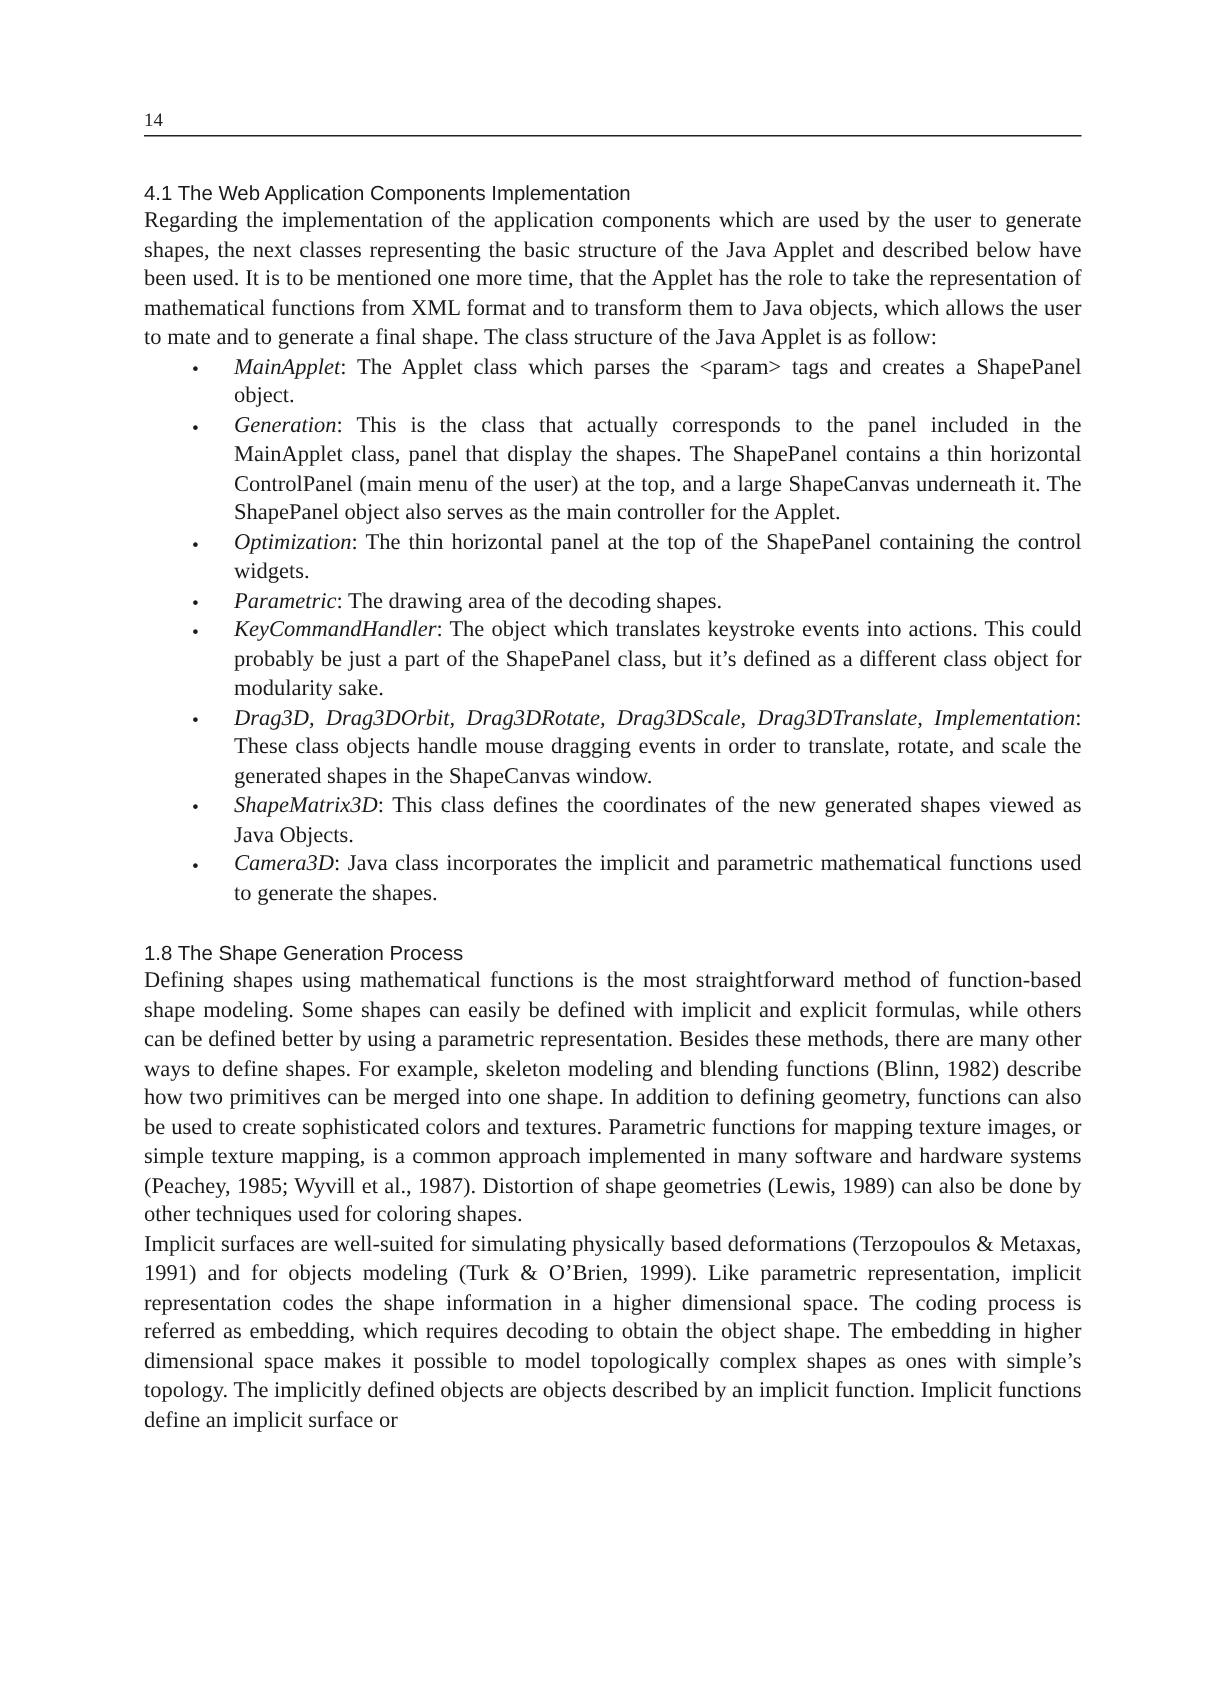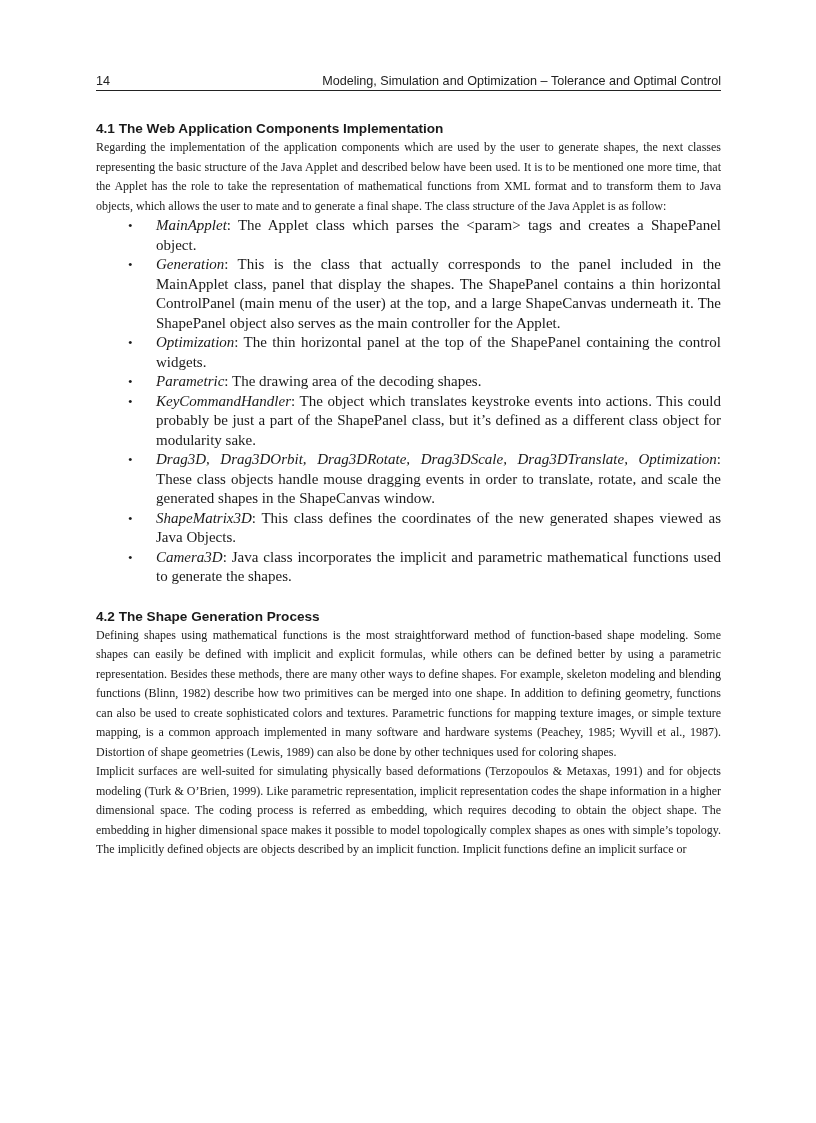--- a/index.html
+++ b/index.html
@@ -1,64 +1,63 @@
 <!DOCTYPE html>
 <html><head>
 <meta charset="utf-8">
 <style>
   html, body { margin: 0; padding: 0; background: #ffffff; }
   body { width: 816px; height: 1123px; position: relative; overflow: hidden; color: #1a1a1a; }
   .page { position: absolute; left: 96px; top: 70px; width: 625px; }
   .running-head {
     display: flex; justify-content: space-between; align-items: flex-end;
-    font-family: Liberation Sans, sans-serif; font-size: 12.6px; color: #222;
+    font-family: Liberation Serif, serif; font-size: 12.6px; color: #222;
     border-bottom: 1.2px solid #222; padding-bottom: 2px; height: 18px;
   }
   .section-title {
-    font-family: "Liberation Sans", sans-serif; font-weight: bold; font-size: 13.6px;
+    font-family: "Liberation Sans", sans-serif; font-weight: normal; font-size: 13.6px;
     margin: 0; line-height: 19px;
   }
   .sec1-title { margin-top: 28px; }
   .sec2-title { margin-top: 20px; }
   p.body {
-    font-family: "Liberation Serif", serif; font-size: 12px; line-height: 19.5px;
+    font-family: "Liberation Serif", serif; font-size: 15px; line-height: 19.5px;
     margin: 0; text-align: justify;
   }
   ul.bullets { list-style: none; margin: 0; padding: 0; }
   ul.bullets li {
     position: relative; padding-left: 60px;
     font-family: "Liberation Serif", serif; font-size: 15px; line-height: 19.5px;
     text-align: justify;
   }
   ul.bullets li .dot {
     position: absolute; left: 32px; top: 0; font-size: 13px;
   }
   ul.bullets li em { }
 </style>
 </head>
 <body>
 
 <div class="page">
 
   <div class="running-head">
     <span>14</span>
-    <span>Modeling, Simulation and Optimization – Tolerance and Optimal Control</span>
   </div>
 
   <h2 class="section-title sec1-title">4.1 The Web Application Components Implementation</h2>
   <p class="body">Regarding the implementation of the application components which are used by the user to generate shapes, the next classes representing the basic structure of the Java Applet and described below have been used. It is to be mentioned one more time, that the Applet has the role to take the representation of mathematical functions from XML format and to transform them to Java objects, which allows the user to mate and to generate a final shape. The class structure of the Java Applet is as follow:</p>
 
   <ul class="bullets">
     <li><span class="dot">•</span><em>MainApplet</em><span>: The Applet class which parses the &lt;param&gt; tags and creates a ShapePanel object.</span></li>
     <li><span class="dot">•</span><em>Generation</em><span>: This is the class that actually corresponds to the panel included in the MainApplet class, panel that display the shapes. The ShapePanel contains a thin horizontal ControlPanel (main menu of the user) at the top, and a large ShapeCanvas underneath it. The ShapePanel object also serves as the main controller for the Applet.</span></li>
     <li><span class="dot">•</span><em>Optimization</em><span>: The thin horizontal panel at the top of the ShapePanel containing the control widgets.</span></li>
     <li><span class="dot">•</span><em>Parametric</em><span>: The drawing area of the decoding shapes.</span></li>
     <li><span class="dot">•</span><em>KeyCommandHandler</em><span>: The object which translates keystroke events into actions. This could probably be just a part of the ShapePanel class, but it’s defined as a different class object for modularity sake.</span></li>
-    <li><span class="dot">•</span><em>Drag3D, Drag3DOrbit, Drag3DRotate, Drag3DScale, Drag3DTranslate, Optimization</em><span>: These class objects handle mouse dragging events in order to translate, rotate, and scale the generated shapes in the ShapeCanvas window.</span></li>
+    <li><span class="dot">•</span><em>Drag3D, Drag3DOrbit, Drag3DRotate, Drag3DScale, Drag3DTranslate, Implementation</em><span>: These class objects handle mouse dragging events in order to translate, rotate, and scale the generated shapes in the ShapeCanvas window.</span></li>
     <li><span class="dot">•</span><em>ShapeMatrix3D</em><span>: This class defines the coordinates of the new generated shapes viewed as Java Objects.</span></li>
     <li><span class="dot">•</span><em>Camera3D</em><span>: Java class incorporates the implicit and parametric mathematical functions used to generate the shapes.</span></li>
   </ul>
 
-  <h2 class="section-title sec2-title">4.2 The Shape Generation Process</h2>
+  <h2 class="section-title sec2-title">1.8 The Shape Generation Process</h2>
   <p class="body">Defining shapes using mathematical functions is the most straightforward method of function-based shape modeling. Some shapes can easily be defined with implicit and explicit formulas, while others can be defined better by using a parametric representation. Besides these methods, there are many other ways to define shapes. For example, skeleton modeling and blending functions (Blinn, 1982) describe how two primitives can be merged into one shape. In addition to defining geometry, functions can also be used to create sophisticated colors and textures. Parametric functions for mapping texture images, or simple texture mapping, is a common approach implemented in many software and hardware systems (Peachey, 1985; Wyvill et al., 1987). Distortion of shape geometries (Lewis, 1989) can also be done by other techniques used for coloring shapes.</p>
   <p class="body">Implicit surfaces are well-suited for simulating physically based deformations (Terzopoulos &amp; Metaxas, 1991) and for objects modeling (Turk &amp; O’Brien, 1999). Like parametric representation, implicit representation codes the shape information in a higher dimensional space. The coding process is referred as embedding, which requires decoding to obtain the object shape. The embedding in higher dimensional space makes it possible to model topologically complex shapes as ones with simple’s topology. The implicitly defined objects are objects described by an implicit function. Implicit functions define an implicit surface or</p>
 
 </div>
 
 </body></html>

